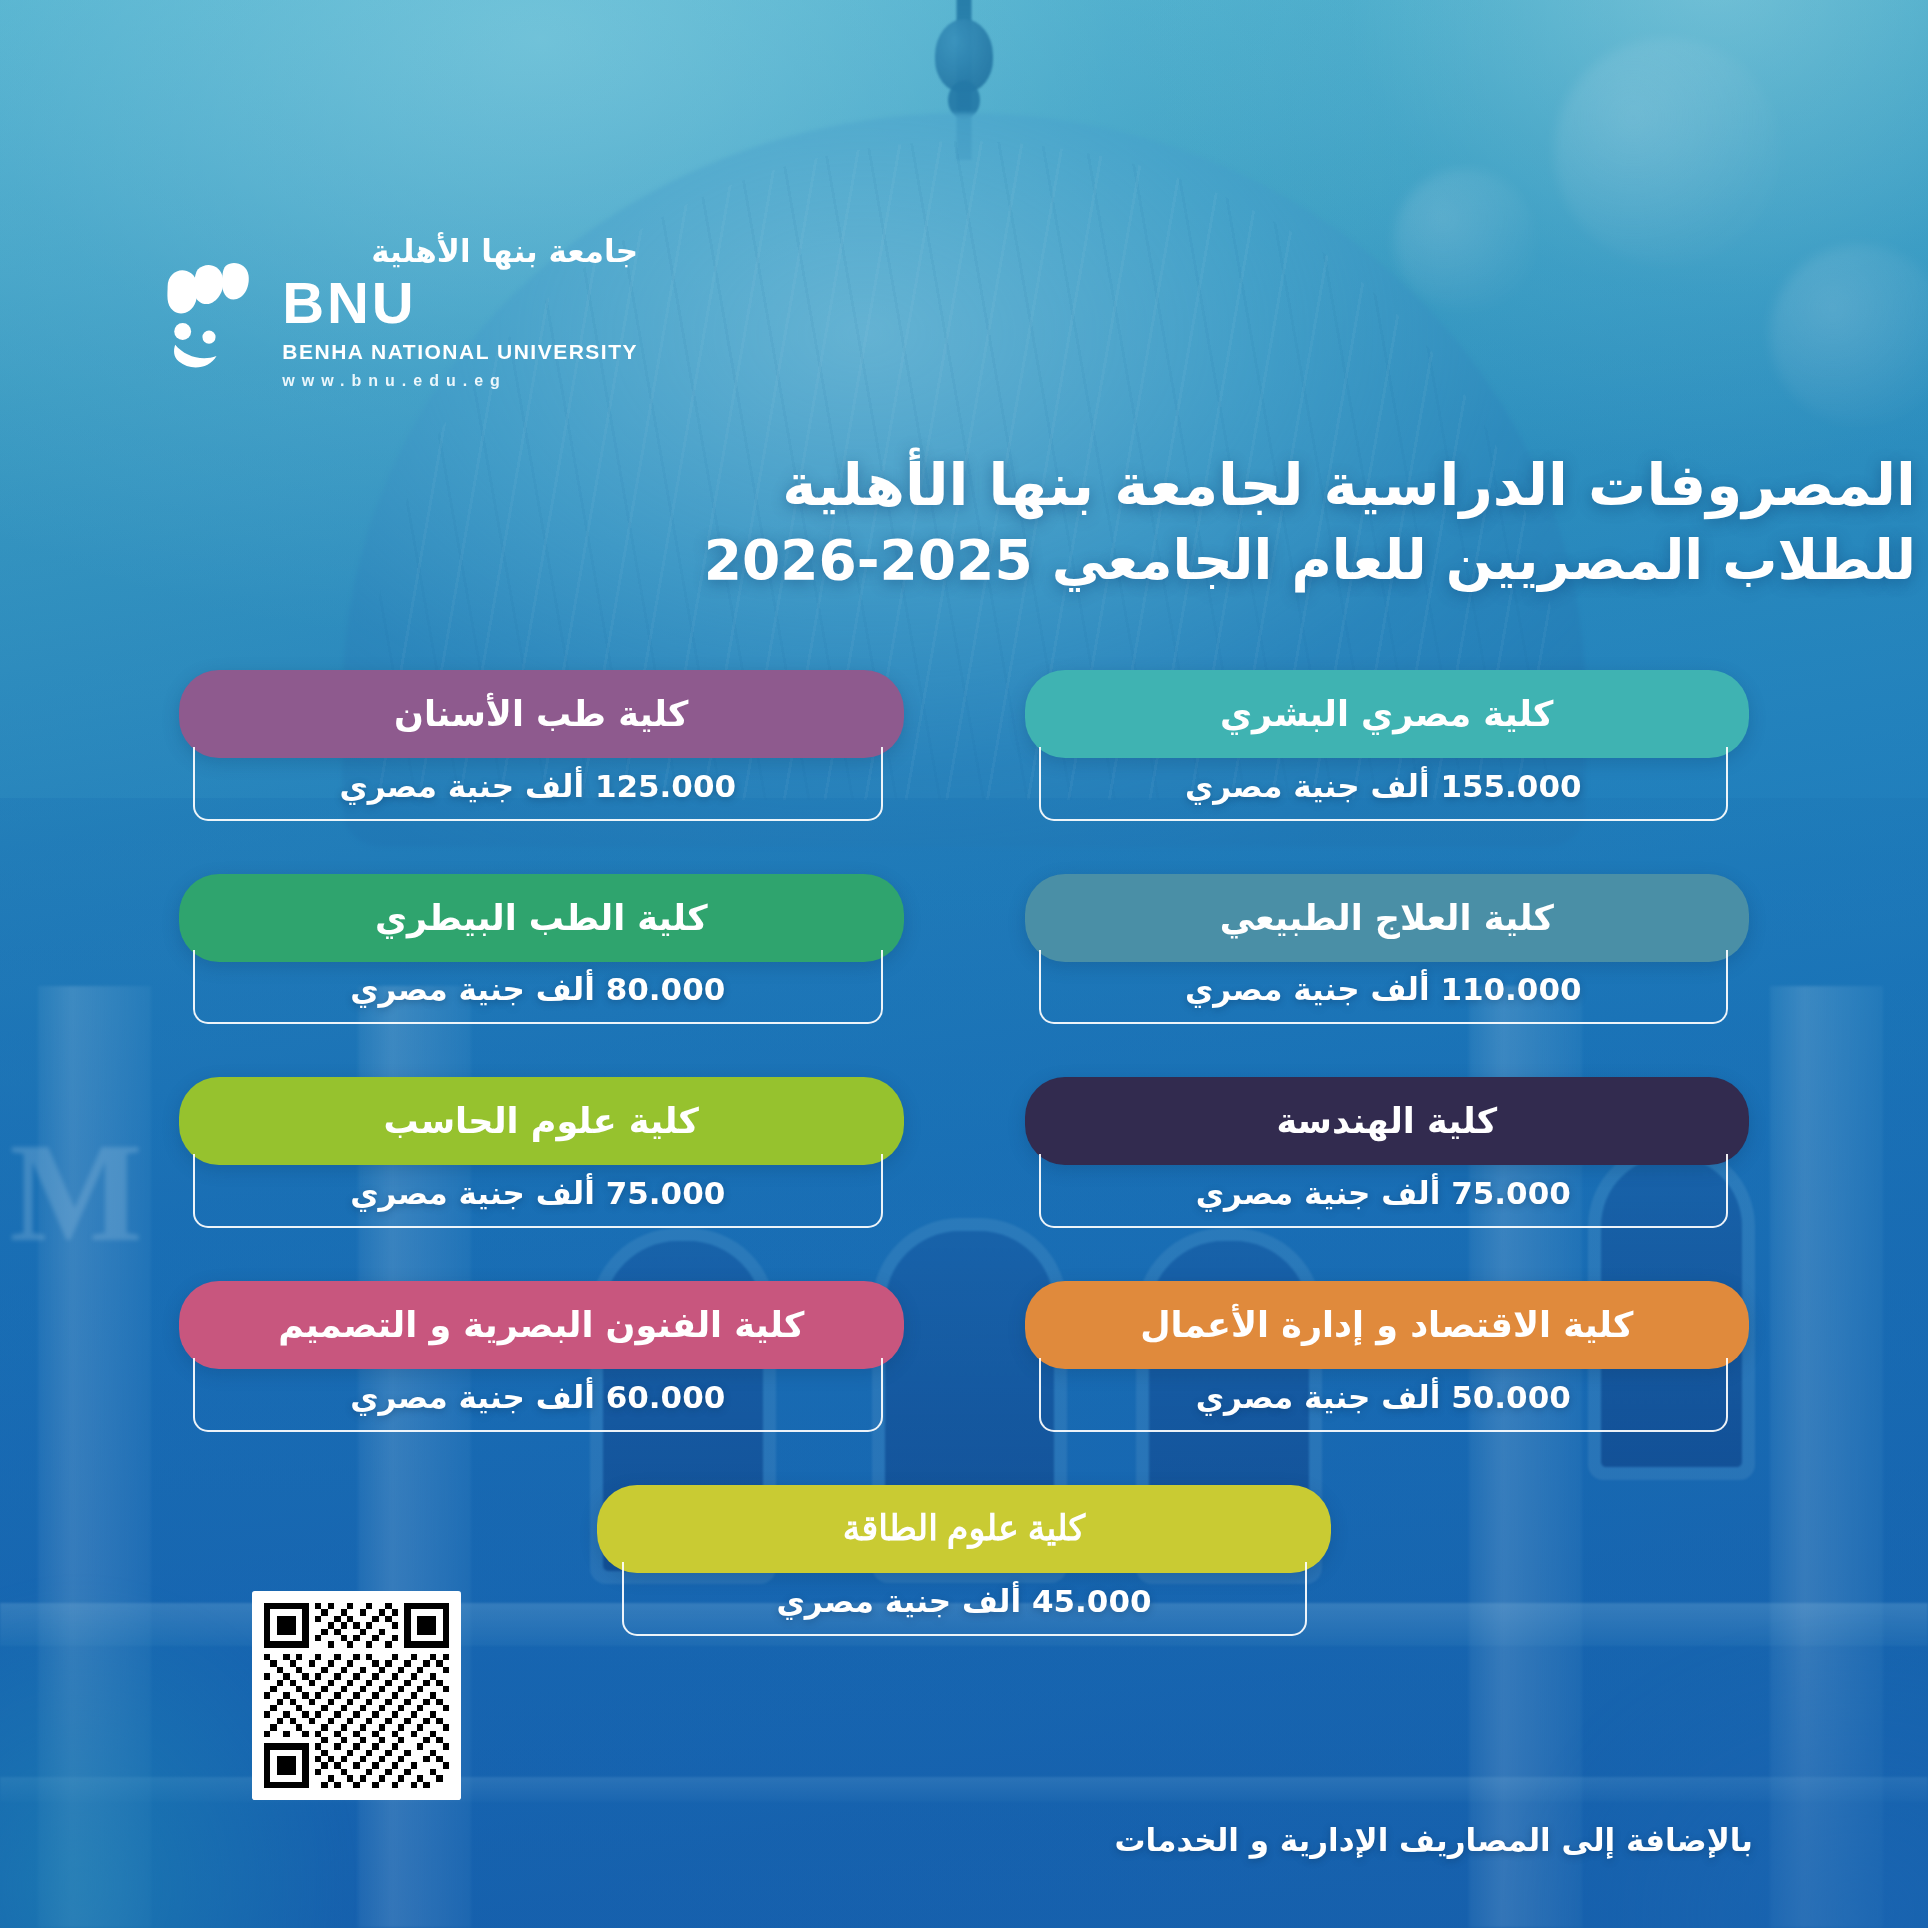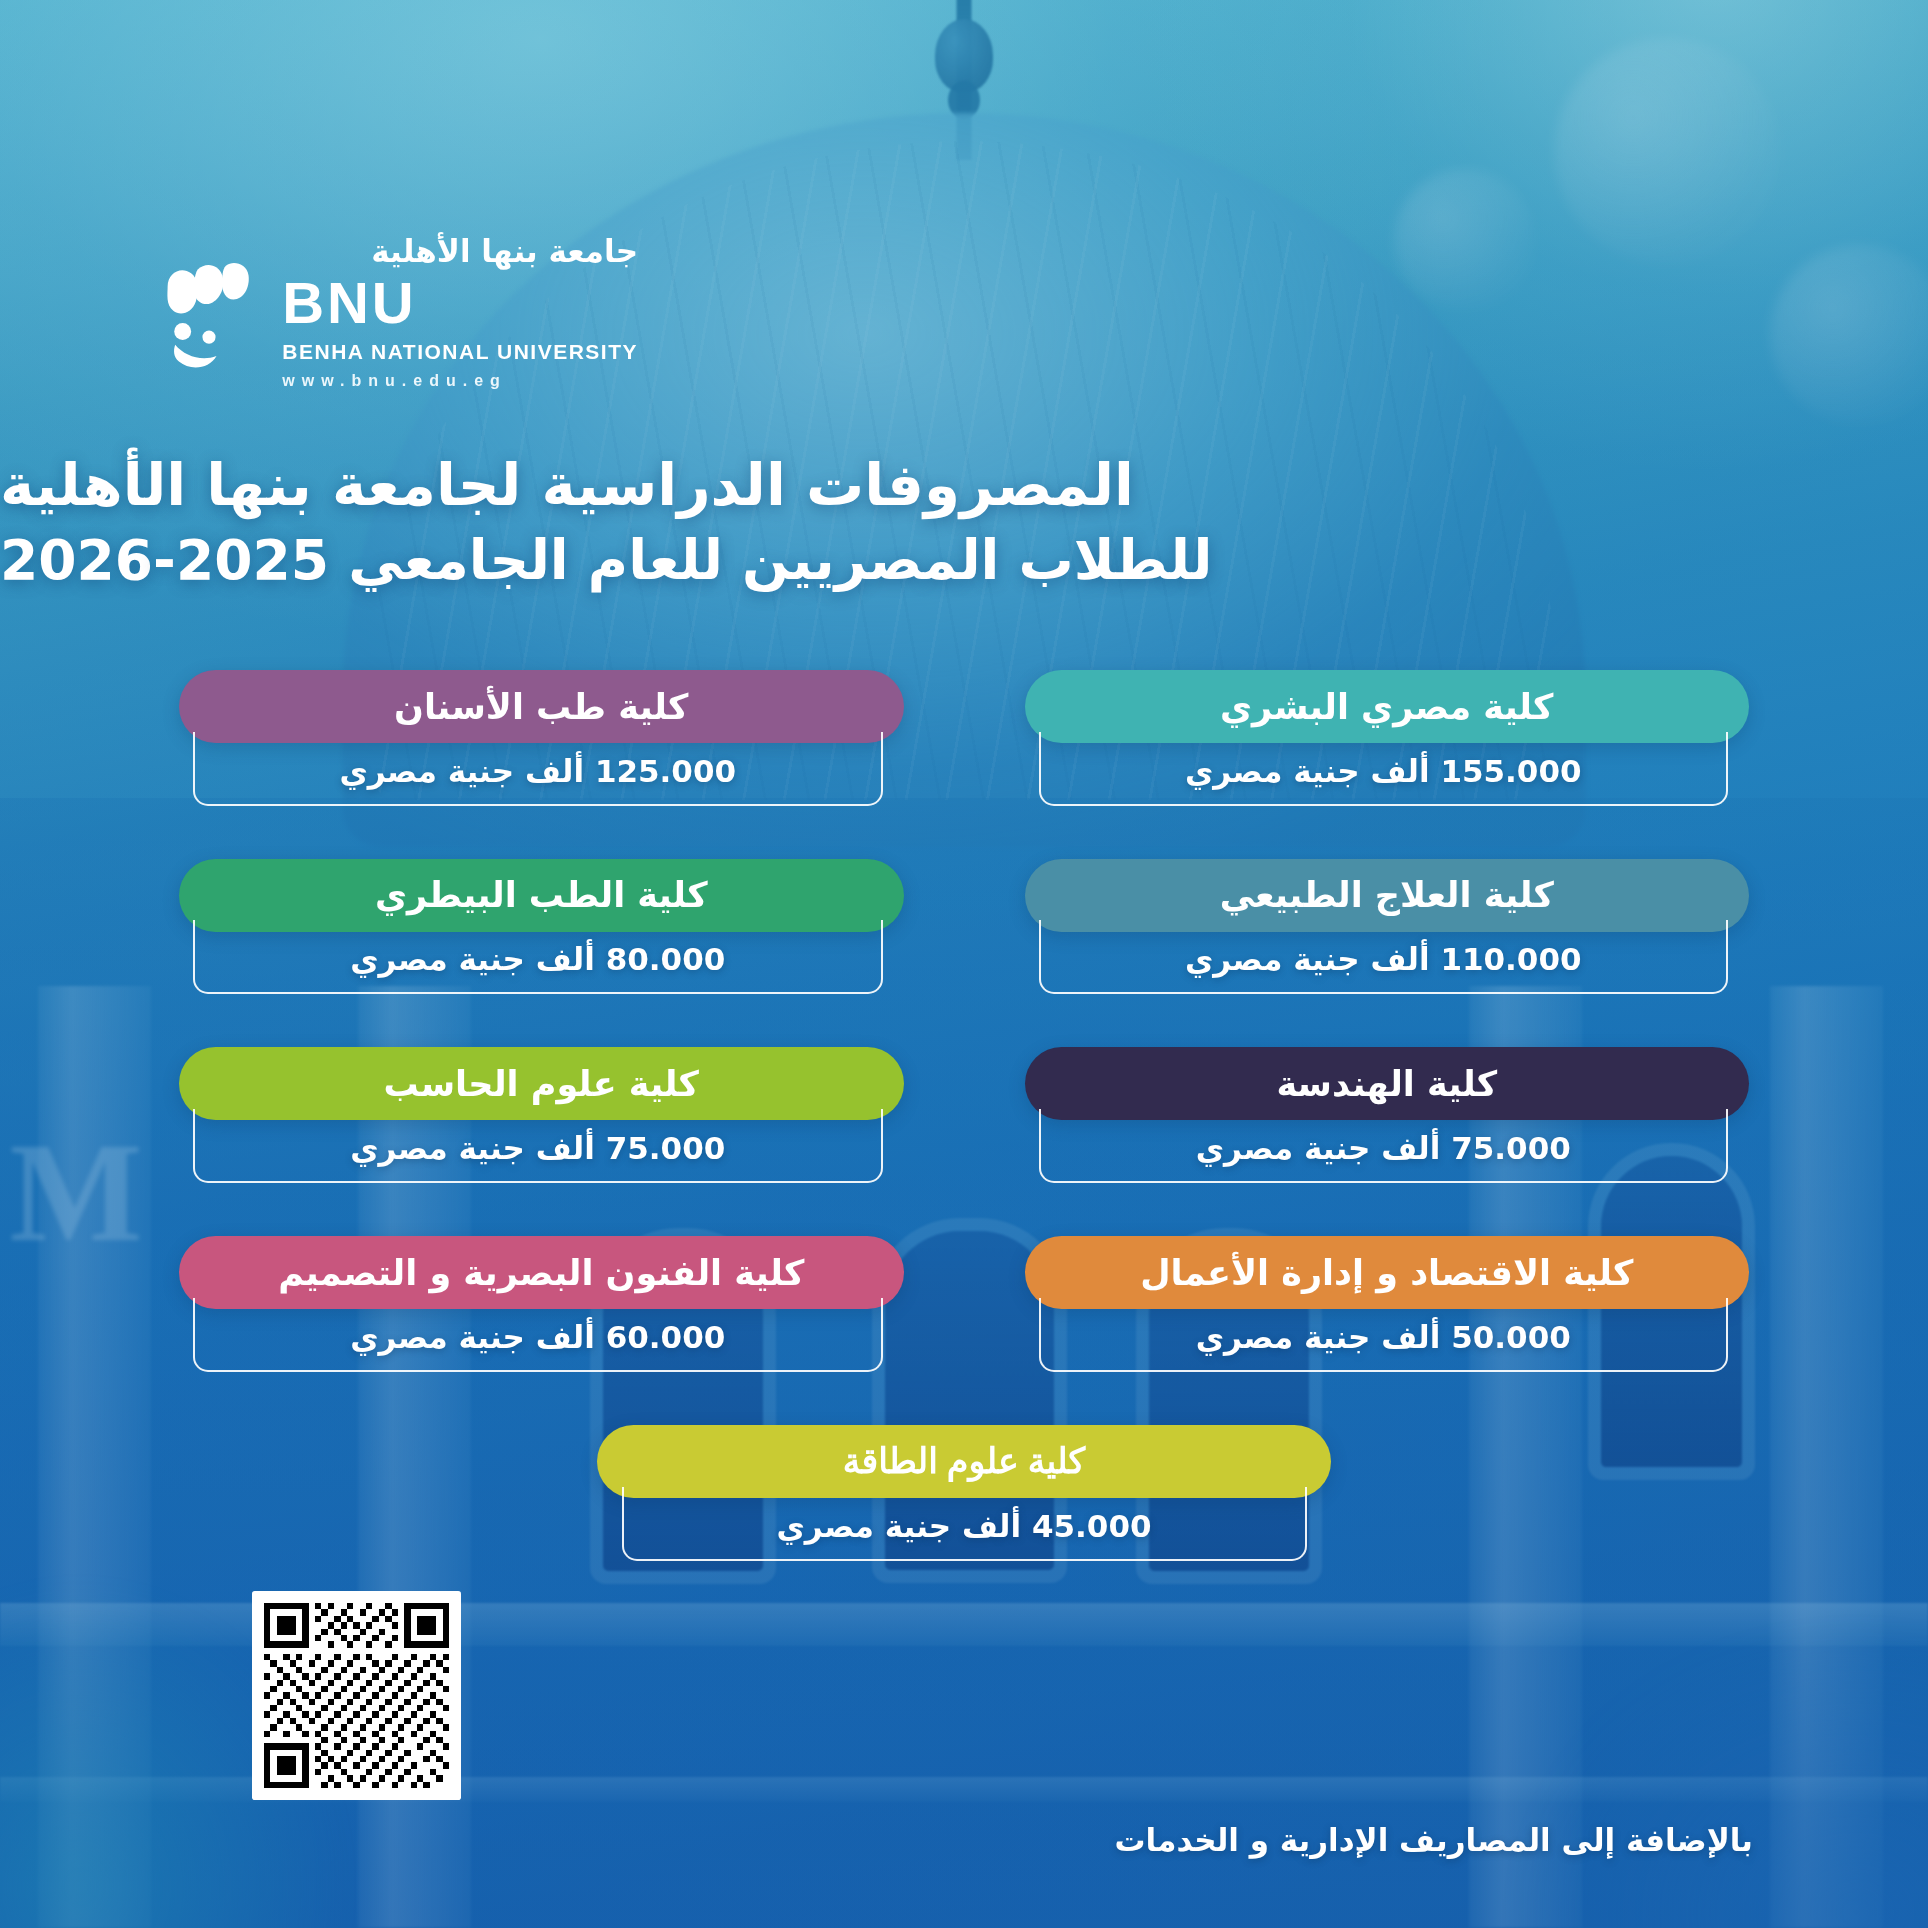--- a/index.html
+++ b/index.html
@@ -223,22 +223,22 @@
     text-align: left;
     font-family: Liberation Sans, sans-serif;
     color: #eaf6fb;
   }
 
   
   .headline {
     position: absolute;
     top: 450px;
     left: 0;
-    right: 0;
-    text-align: left;
+    right: 12px;
+    text-align: right;
     color: #ffffff;
     text-shadow: 0 2.8px 15px rgba(10,60,110,0.45);
   }
   .headline .l1 {
     font-size: 58px;
     font-weight: 700;
     line-height: 1.22;
     letter-spacing: -0.5px;
   }
   .headline .l2 {
@@ -254,21 +254,21 @@
     top: 670px;
     left: 179px;
     right: 179px;
     display: grid;
     grid-template-columns: 1fr 1fr;
     column-gap: 121px;
     row-gap: 53px;
   }
   .card { width: 100%; }
   .pill {
-    height: 73px;
+    height: 88px;
     border-radius: 40px;
     display: flex;
     align-items: center;
     justify-content: center;
     color: #ffffff;
     font-size: 35px;
     font-weight: 700;
     box-shadow: 0 4.7px 17px rgba(10,50,90,0.22);
     padding: 0 28px;
     text-align: center;

